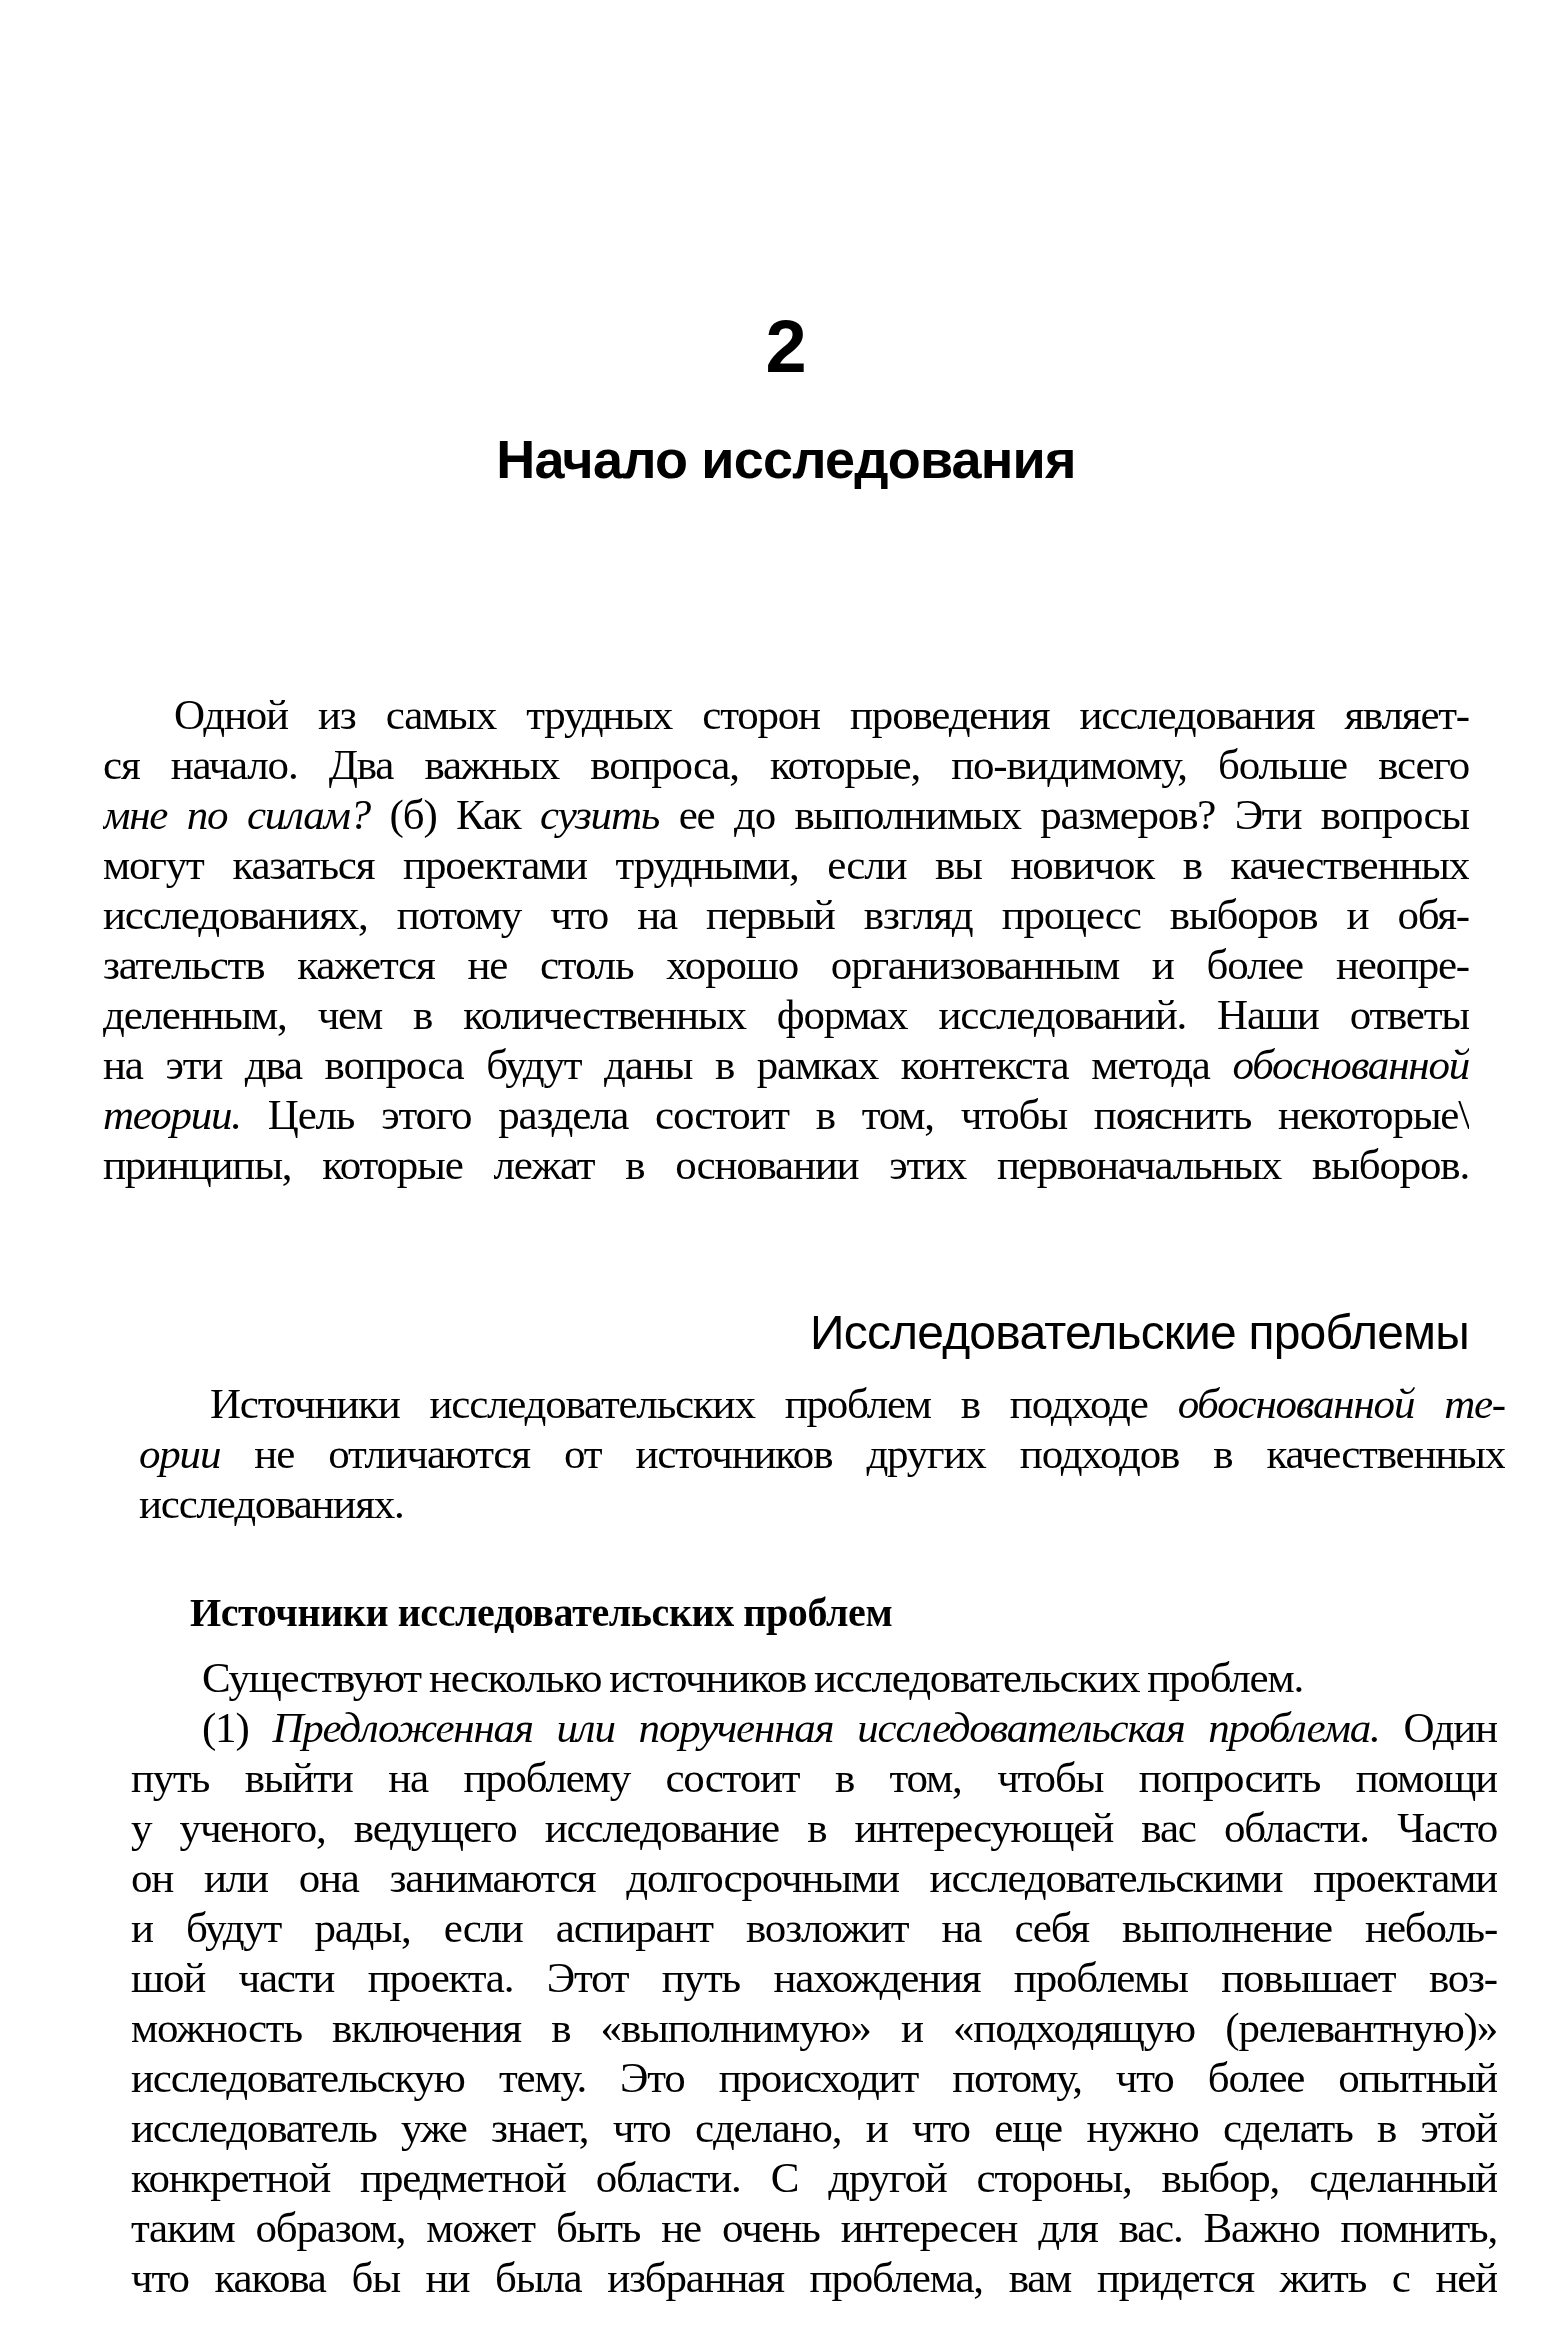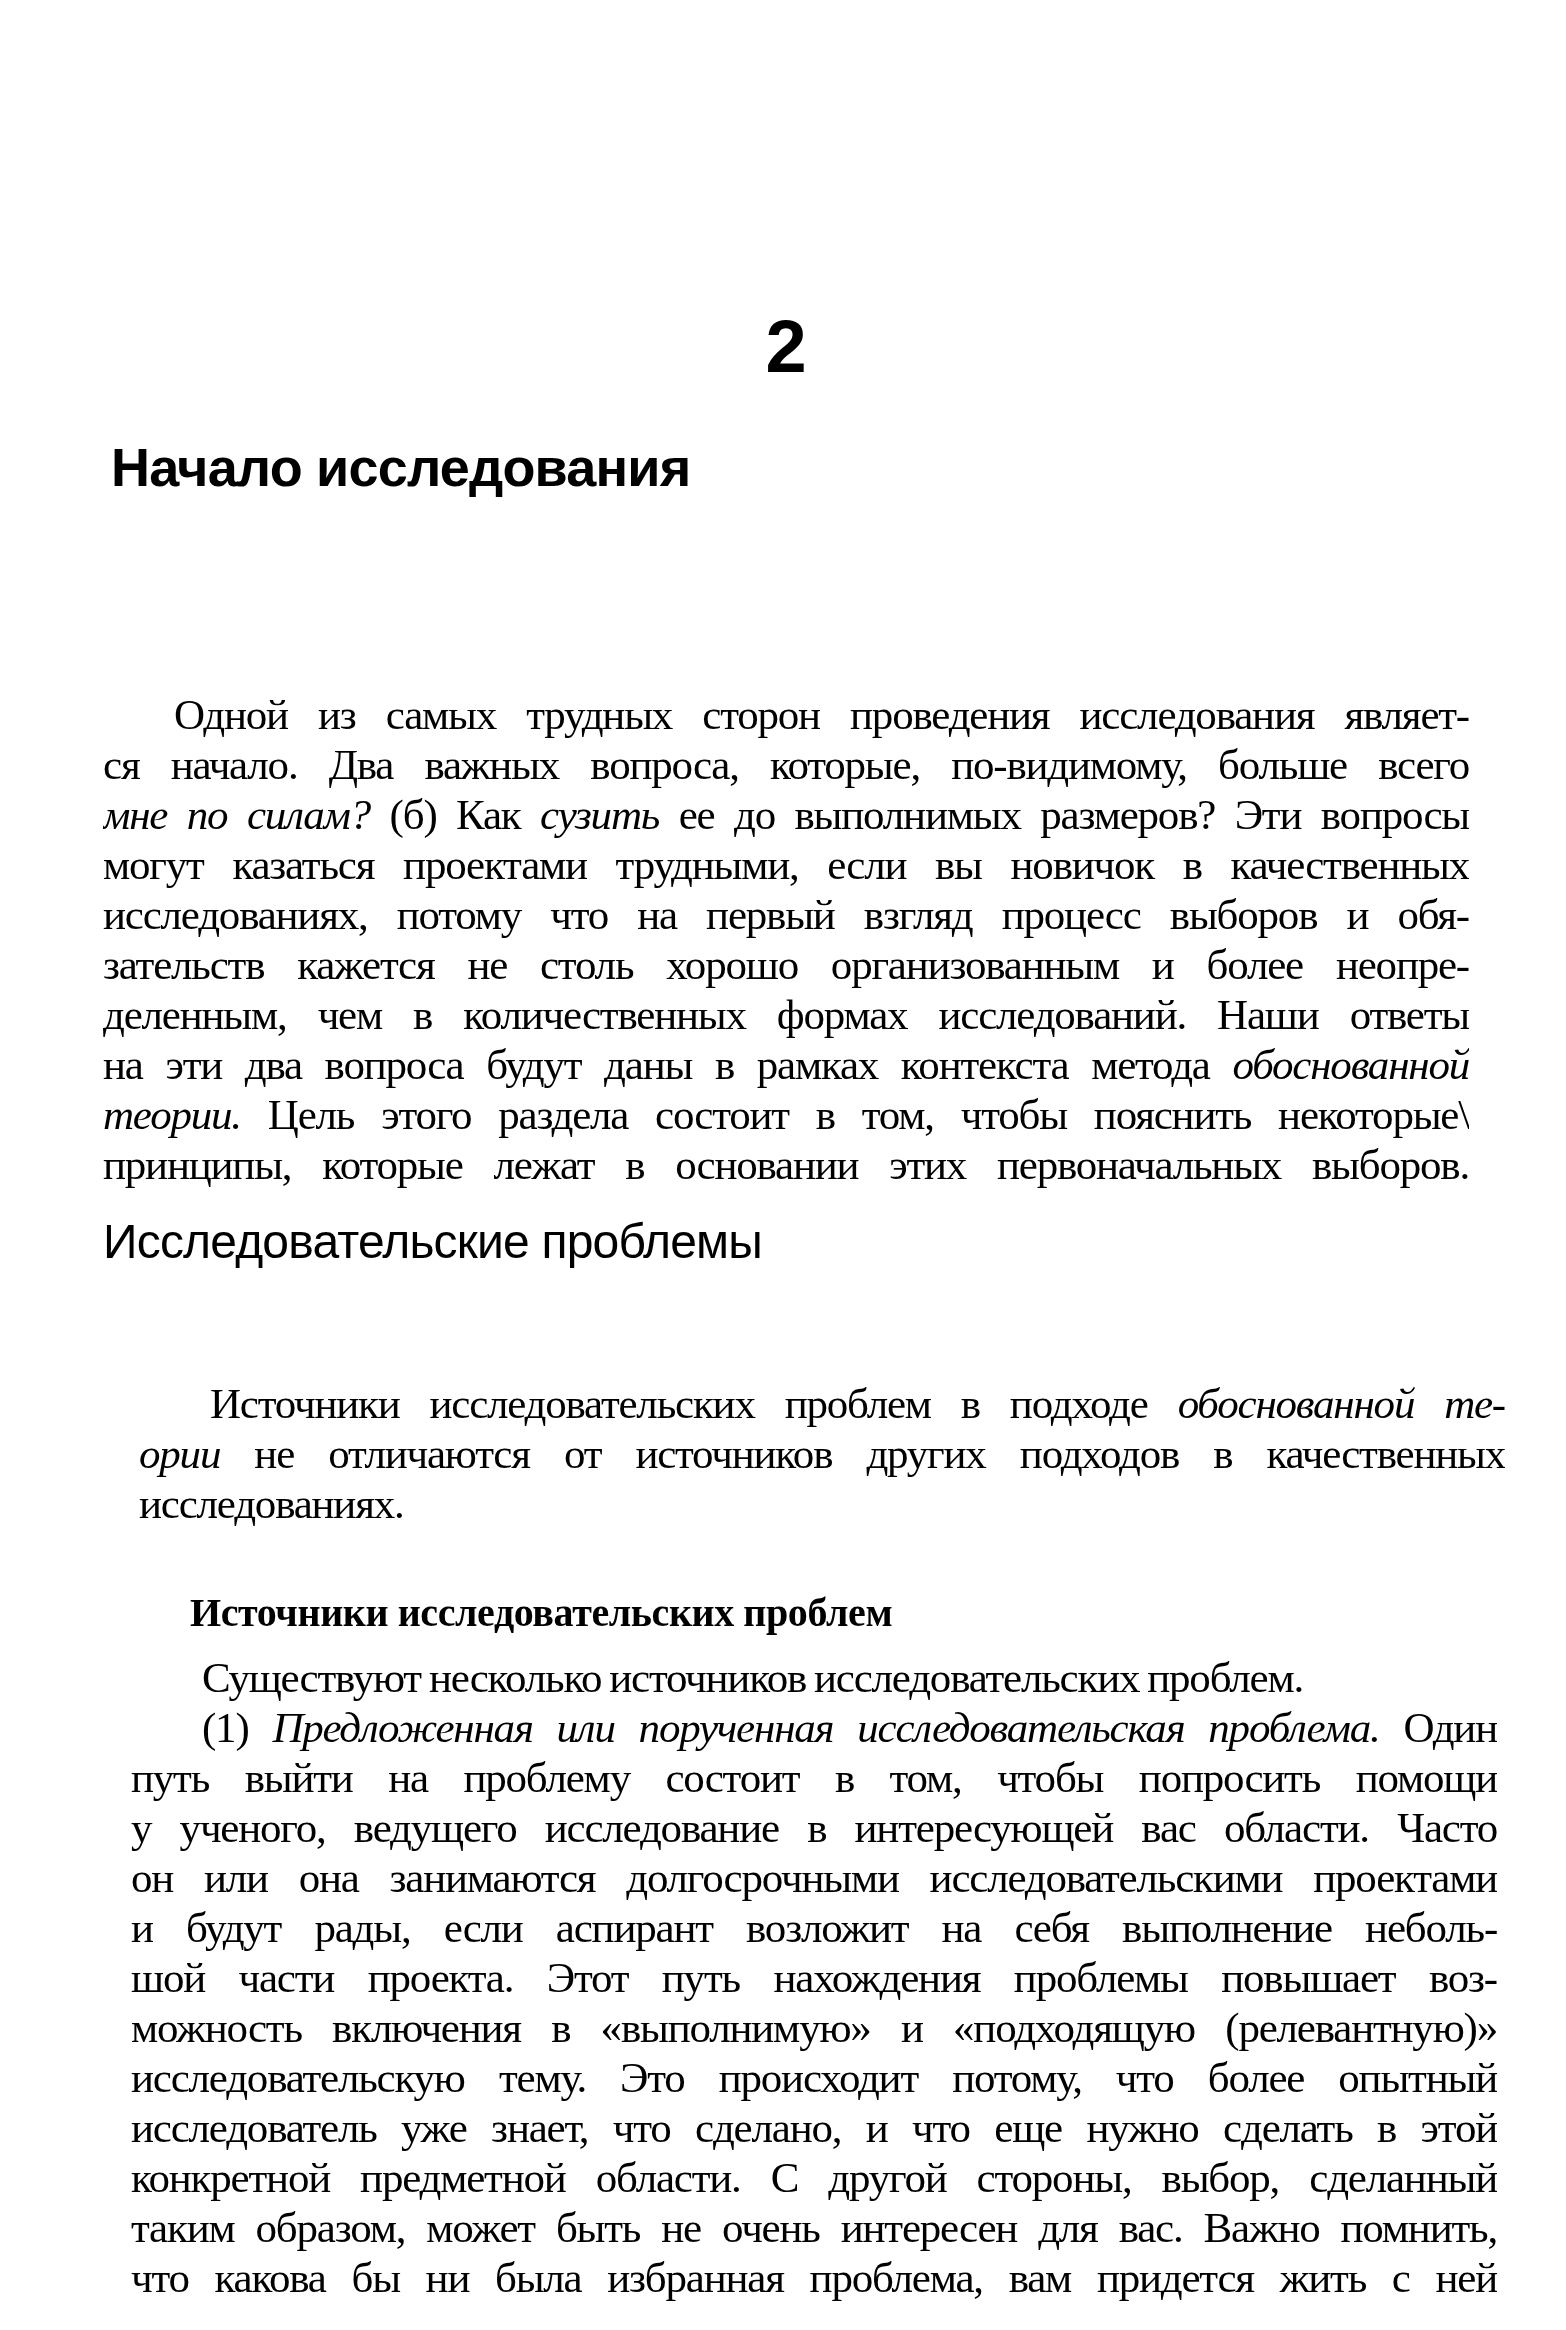--- a/index.html
+++ b/index.html
@@ -16,30 +16,31 @@
   .chapter-number {
     position: absolute; top: 310px; left: 103px; width: 1366px;
     text-align: center;
     font-family: "Liberation Sans", sans-serif;
     font-weight: bold;
     font-size: 74px; line-height: 74px;
     letter-spacing: 0;
   }
   .chapter-title {
     position: absolute; top: 432px; left: 103px; width: 1366px;
-    margin: 8px;
+    margin: 0;
+    text-align: center;
     font-family: "Liberation Sans", sans-serif;
     font-weight: bold;
     font-size: 54px; line-height: 54px;
     letter-spacing: -0.8px;
   }
   .section-heading {
-    position: absolute; top: 1218px; left: 103px; width: 1366px;
+    position: absolute; top: 1309px; left: 103px; width: 1366px;
     margin: 0;
-    text-align: left;
+    text-align: right;
     font-family: "Liberation Sans", sans-serif;
     font-weight: normal;
     font-size: 48px; line-height: 48px;
     letter-spacing: -0.8px;
   }
   .subsection-heading {
     position: absolute; top: 1572px; left: 174px; width: 1295px;
     margin: 16px;
     font-family: "Liberation Serif", serif;
     font-weight: bold;

